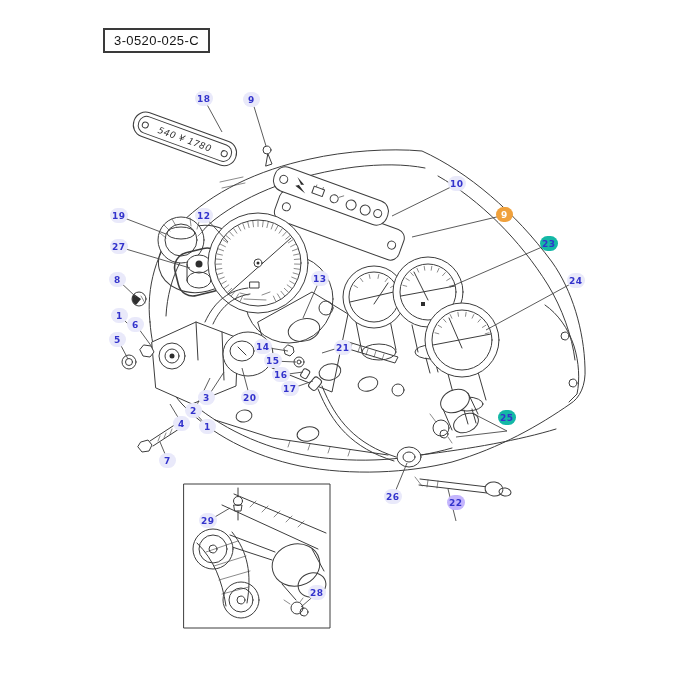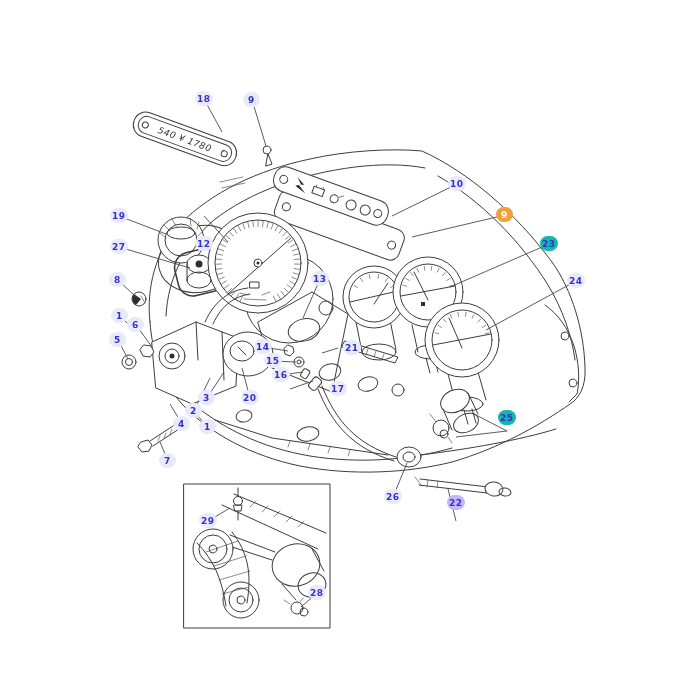--- a/index.html
+++ b/index.html
@@ -17,20 +17,21 @@
           padding:3px 9px;font:13px "Liberation Sans",sans-serif;letter-spacing:.4px;color:#151515;}
   .callout{position:absolute;min-width:17px;height:15px;padding:0 2px;border-radius:9px;
           display:flex;align-items:center;justify-content:center;box-sizing:border-box;
           font:bold 9px "DejaVu Sans",sans-serif;letter-spacing:.5px;cursor:pointer;z-index:5;}
 </style>
 </head>
 <body>
 
 <div id="canvas" style="--line: #3d3d3d; background: rgb(255, 255, 255);">
 
+  <div id="part-number-box">3-0520-025-C</div>
 
   <svg id="diagram-svg" class="layer" width="700" height="700" viewBox="0 0 700 700">
 
     <g>
       <path class="ln" d="M150 322 C146 288 156 250 180 224 C212 192 258 170 310 159 C345 151 390 148 422 151 C468 172 515 212 552 262 C572 290 584 330 585 368 C586 385 580 398 570 404 C540 425 500 448 452 462 C408 473 352 476 300 466 C252 456 210 434 182 404 C162 382 152 352 150 322 Z"></path>
       <path class="ln" d="M166 316 C168 276 186 244 214 220 C250 192 300 174 355 167 C380 164 405 164 425 168"></path>
       <path class="ln" d="M438 176 C480 200 520 240 548 285 C562 308 572 336 575 360"></path>
       <path class="ln" d="M186 398 C220 428 262 448 310 456 C360 464 410 460 452 448"></path>
       <path class="ln" d="M545 305 C558 314 568 328 574 346 C579 362 580 380 577 394 L569 402"></path>
       <circle class="ln" cx="565" cy="336" r="4"></circle>
@@ -359,34 +360,34 @@
       <line x1="456" y1="521" x2="448" y2="489" stroke="#4a4a4a" stroke-width="0.9"></line>
       <line x1="208" y1="521" x2="230" y2="508" stroke="#4a4a4a" stroke-width="0.9"></line>
       <line x1="317" y1="593" x2="301" y2="607" stroke="#4a4a4a" stroke-width="0.9"></line>
     </svg>
 
 <div class="callout" style="left: 195px; top: 91px; background: rgb(233, 233, 250); color: rgb(51, 51, 204);">18</div>
     <div class="callout" style="left: 243px; top: 92px; background: rgb(233, 233, 250); color: rgb(51, 51, 204);">9</div>
     <div class="callout" style="left: 448px; top: 176px; background: rgb(233, 233, 250); color: rgb(51, 51, 204);">10</div>
     <div class="callout highlighted" style="left: 496px; top: 207px; background: rgb(240, 161, 60); color: rgb(255, 255, 255);">9</div>
     <div class="callout" style="left: 110px; top: 208px; background: rgb(233, 233, 250); color: rgb(51, 51, 204);">19</div>
-    <div class="callout" style="left: 195px; top: 208px; background: rgb(233, 233, 250); color: rgb(51, 51, 204); margin-top: 28px;">12</div>
+    <div class="callout" style="left: 195px; top: 208px; background: rgb(233, 233, 250); color: rgb(51, 51, 204);">12</div>
     <div class="callout" style="left: 110px; top: 239px; background: rgb(233, 233, 250); color: rgb(51, 51, 204);">27</div>
     <div class="callout" style="left: 540px; top: 236px; background: #14b8a6; color: rgb(51, 51, 204);">23</div>
     <div class="callout" style="left: 567px; top: 273px; background: rgb(233, 233, 250); color: rgb(51, 51, 204);">24</div>
     <div class="callout" style="left: 109px; top: 272px; background: rgb(233, 233, 250); color: rgb(51, 51, 204);">8</div>
     <div class="callout" style="left: 311px; top: 271px; background: rgb(233, 233, 250); color: rgb(51, 51, 204);">13</div>
     <div class="callout" style="left: 111px; top: 308px; background: rgb(233, 233, 250); color: rgb(51, 51, 204);">1</div>
     <div class="callout" style="left: 127px; top: 317px; background: rgb(233, 233, 250); color: rgb(51, 51, 204);">6</div>
     <div class="callout" style="left: 109px; top: 332px; background: rgb(233, 233, 250); color: rgb(51, 51, 204);">5</div>
     <div class="callout" style="left: 254px; top: 339px; background: rgb(233, 233, 250); color: rgb(51, 51, 204);">14</div>
-    <div class="callout" style="left: 343px; top: 340px; background: rgb(233, 233, 250); color: rgb(51, 51, 204);">21</div>
+    <div class="callout" style="left: 334px; top: 340px; background: rgb(233, 233, 250); color: rgb(51, 51, 204);">21</div>
     <div class="callout" style="left: 264px; top: 353px; background: rgb(233, 233, 250); color: rgb(51, 51, 204);">15</div>
     <div class="callout" style="left: 272px; top: 367px; background: rgb(233, 233, 250); color: rgb(51, 51, 204);">16</div>
-    <div class="callout" style="left: 281px; top: 381px; background: rgb(233, 233, 250); color: rgb(51, 51, 204); margin-left: 48px;">17</div>
+    <div class="callout" style="left: 281px; top: 381px; background: rgb(233, 233, 250); color: rgb(51, 51, 204);">17</div>
     <div class="callout" style="left: 198px; top: 390px; background: rgb(233, 233, 250); color: rgb(51, 51, 204);">3</div>
     <div class="callout" style="left: 241px; top: 390px; background: rgb(233, 233, 250); color: rgb(51, 51, 204);">20</div>
     <div class="callout" style="left: 185px; top: 403px; background: rgb(233, 233, 250); color: rgb(51, 51, 204);">2</div>
     <div class="callout" style="left: 173px; top: 416px; background: rgb(233, 233, 250); color: rgb(51, 51, 204);">4</div>
     <div class="callout" style="left: 199px; top: 419px; background: rgb(233, 233, 250); color: rgb(51, 51, 204);">1</div>
     <div class="callout" style="left: 159px; top: 453px; background: rgb(233, 233, 250); color: rgb(51, 51, 204);">7</div>
     <div class="callout" style="left: 498px; top: 410px; background: #14b8a6; color: rgb(51, 51, 204);">25</div>
     <div class="callout" style="left: 384px; top: 489px; background: rgb(233, 233, 250); color: rgb(51, 51, 204);">26</div>
     <div class="callout" style="left: 447px; top: 495px; background: #c4b5fd; color: rgb(51, 51, 204);">22</div>
     <div class="callout" style="left: 199px; top: 513px; background: rgb(233, 233, 250); color: rgb(51, 51, 204);">29</div>

